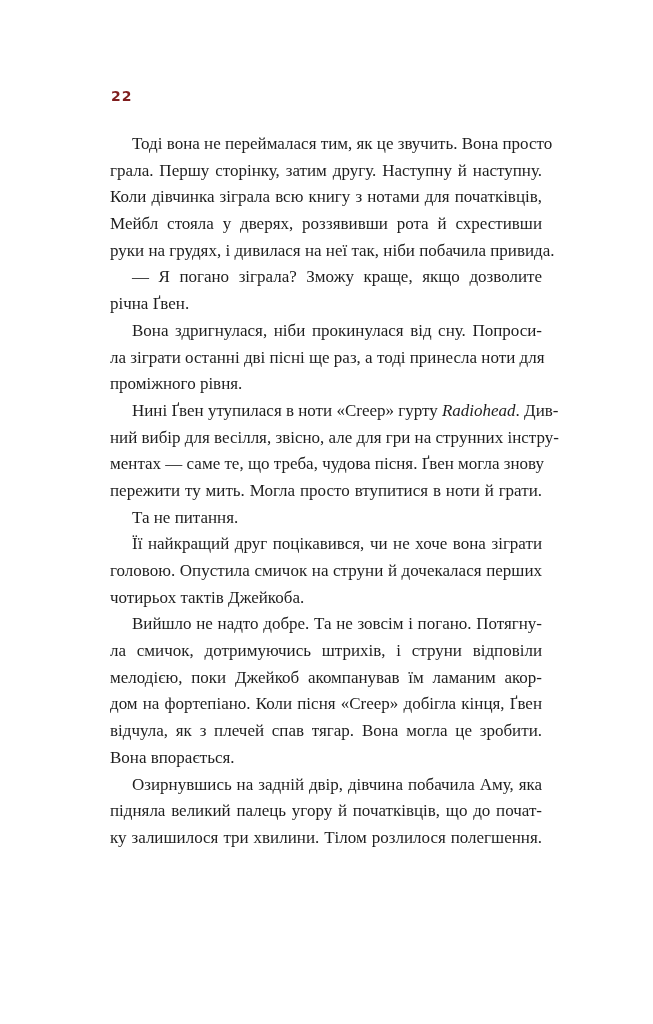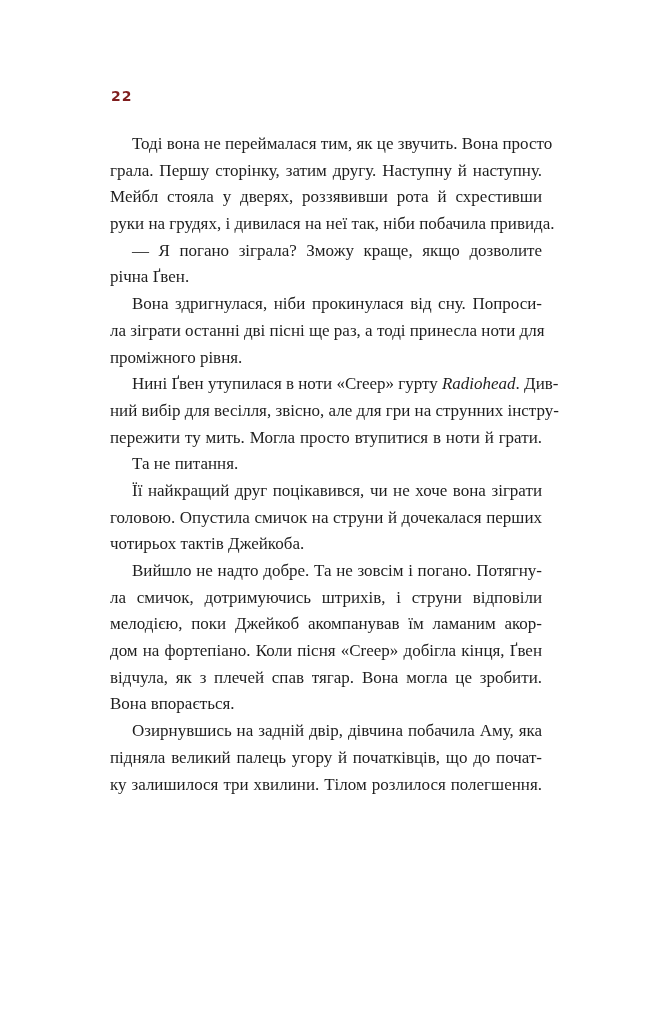--- a/index.html
+++ b/index.html
@@ -54,38 +54,40 @@
 </head>
 <body>
 
 <div class="page-number">22</div>
 
 <div class="text-block">
 
   <div>
     <span class="line indent">Тоді вона не переймалася тим, як це звучить. Вона просто</span>
     <span class="line">грала. Першу сторінку, затим другу. Наступну й наступну.</span>
+    <span class="line">Коли дівчинка зіграла всю книгу з нотами для початківців,</span>
     <span class="line">Мейбл стояла у дверях, роззявивши рота й схрестивши</span>
     <span class="line">руки на грудях, і дивилася на неї так, ніби побачила привида.</span>
   </div>
 
   <div>
     <span class="line indent">— Я погано зіграла? Зможу краще, якщо дозволите</span>
     <span class="line last">річна Ґвен.</span>
   </div>
 
   <div>
     <span class="line indent">Вона здригнулася, ніби прокинулася від сну. Попроси-</span>
     <span class="line">ла зіграти останні дві пісні ще раз, а тоді принесла ноти для</span>
     <span class="line last">проміжного рівня.</span>
   </div>
 
   <div>
     <span class="line indent"><span>Нині Ґвен утупилася в ноти «Creep» гурту </span><em>Radiohead</em><span>. Див-</span></span>
     <span class="line">ний вибір для весілля, звісно, але для гри на струнних інстру-</span>
+    <span class="line">ментах — саме те, що треба, чудова пісня. Ґвен могла знову</span>
     <span class="line">пережити ту мить. Могла просто втупитися в ноти й грати.</span>
   </div>
 
 
   <div>
     <span class="line indent last">Та не питання.</span>
   </div>
 
   <div>
     <span class="line indent">Її найкращий друг поцікавився, чи не хоче вона зіграти</span>

